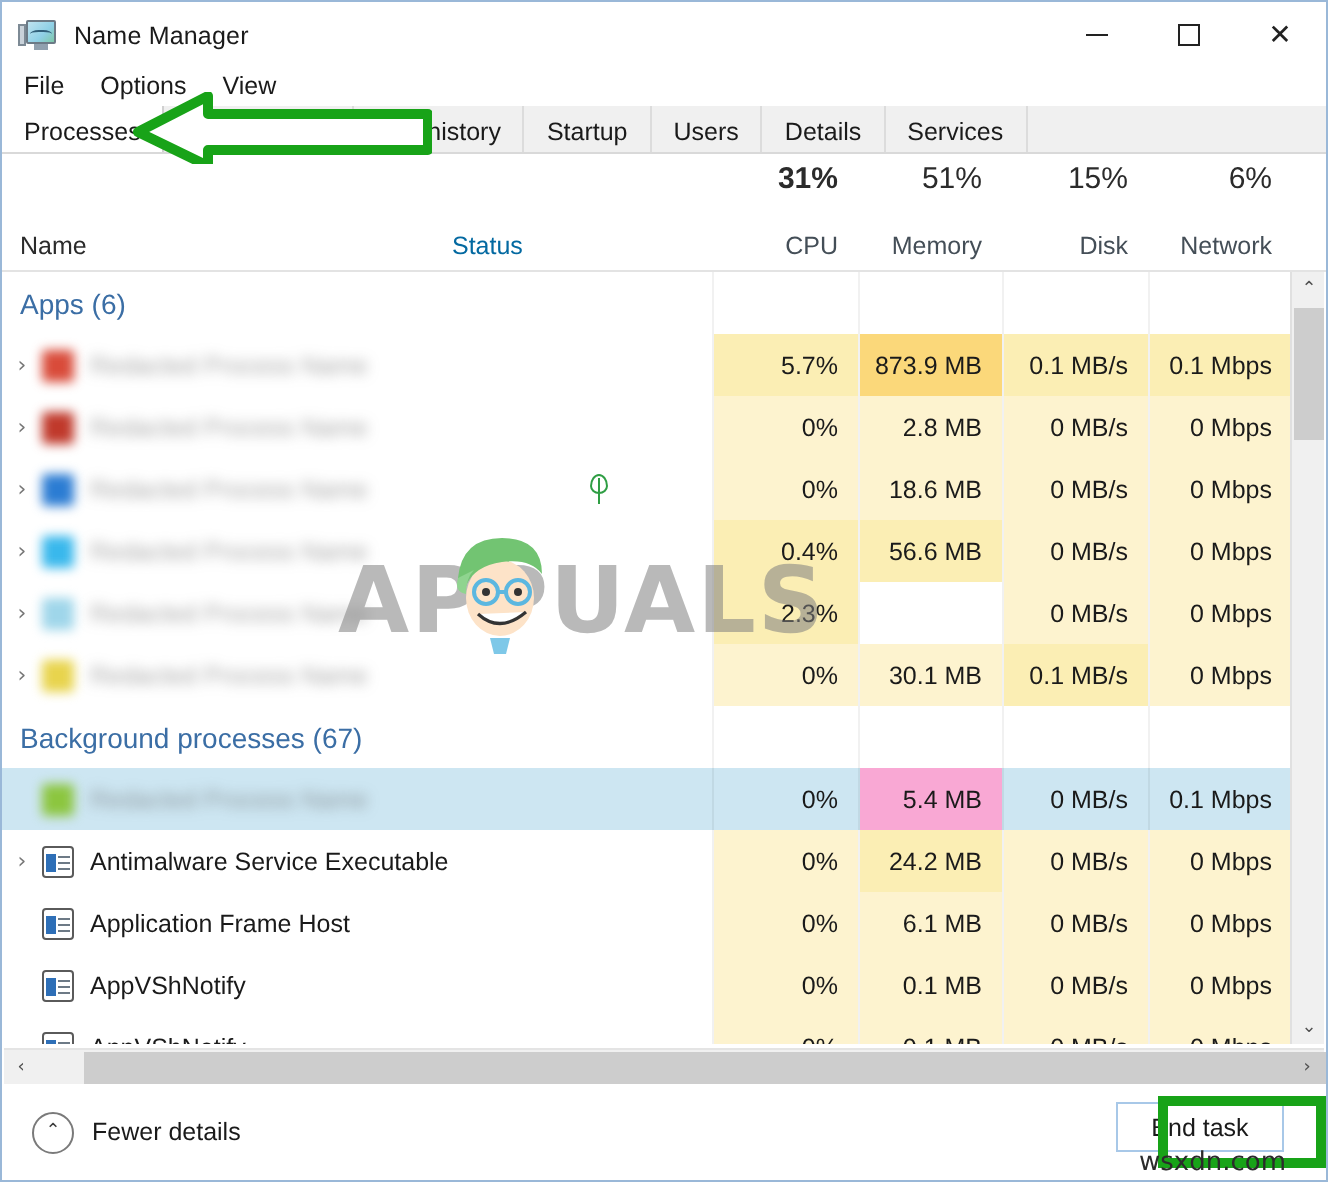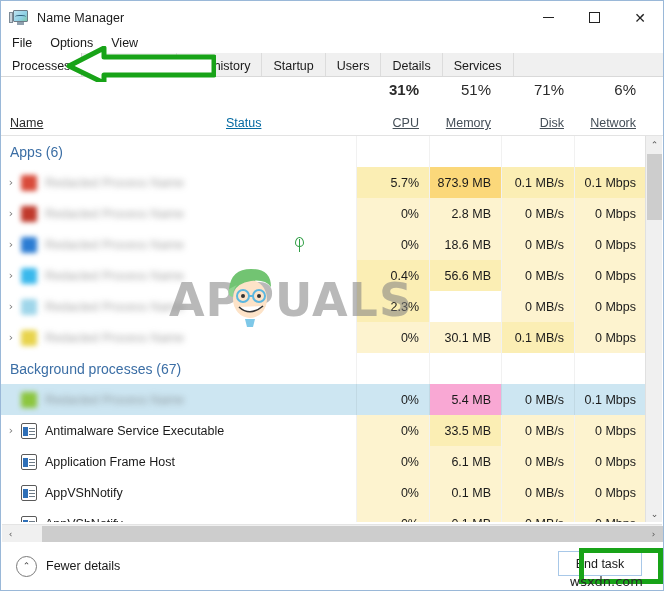--- a/index.html
+++ b/index.html
@@ -87,21 +87,21 @@
     position: absolute; left: 0; top: 76px; width: 662px; height: 59px;
     background: #ffffff;
     border-bottom: 1px solid #e3e3e3;
   }
   .sortcaret {
     position: absolute; left: 108px; top: 89px;
     font-size: 11px; color: #6a6a6a; font-family: "DejaVu Sans", sans-serif;
   }
   .ch {
     position: absolute; bottom: 5px;
-    font-size: 12.5px; color: #444e57; text-decoration: underline;
+    font-size: 12.5px; color: #444e57;
   }
   .ch-name  { left: 9px; color: #2b2b2b; }
   .ch-status{ left: 225px; color: #0369a1; margin-top: 29px; }
   .ch-num   { text-align: right; }
   .ch-pct {
     position: absolute; top: 4px; text-align: right;
     font-size: 15px; color: #2b2b2b;
   }
   .coldiv {
     position: absolute; top: 76px; width: 1px; height: 59px; background: #e6e6e6;
@@ -314,21 +314,21 @@
     <div class="sortcaret">⌃</div>
     <div class="ch ch-name">Name</div>
     <div class="ch ch-status">Status</div>
 
     <div class="ch-pct" style="left:356px;width:72px;padding-right:10px;font-weight:bold;">31%</div>
     <div class="ch ch-num" style="left:356px;width:72px;padding-right:10px;">CPU</div>
 
     <div class="ch-pct" style="left:429px;width:71px;padding-right:10px;">51%</div>
     <div class="ch ch-num" style="left:429px;width:71px;padding-right:10px;">Memory</div>
 
-    <div class="ch-pct" style="left:501px;width:72px;padding-right:10px;">71%</div>
+    <div class="ch-pct" style="left:501px;width:72px;padding-right:10px;">15%</div>
     <div class="ch ch-num" style="left:501px;width:72px;padding-right:10px;">Disk</div>
 
     <div class="ch-pct" style="left:574px;width:71px;padding-right:10px;">6%</div>
     <div class="ch ch-num" style="left:574px;width:71px;padding-right:10px;">Network</div>
 
     <div class="coldiv" style="left:236px;"></div>
     <div class="coldiv" style="left:355px;"></div>
     <div class="coldiv" style="left:428px;"></div>
     <div class="coldiv" style="left:500px;"></div>
     <div class="coldiv" style="left:573px;"></div>
@@ -428,21 +428,21 @@
           <div class="cellnum c-net" style="background: rgb(205, 230, 242);">0.1 Mbps</div>
         </div>
         <div class="row" style="top: 279px;">
           <div class="cellname">
             <span class="chev">›</span>
             <span class="ico ico-proc"></span>
             <span class="nm">Antimalware Service Executable</span>
           </div>
           <div class="cellstatus"></div>
           <div class="cellnum c-cpu" style="background: rgb(253, 243, 207);">0%</div>
-          <div class="cellnum c-mem" style="background: rgb(251, 238, 180);">33.5 MB</div>
+          <div class="cellnum c-mem" style="background: rgb(251, 238, 180);">24.2 MB</div>
           <div class="cellnum c-dsk" style="background: rgb(253, 243, 207);">0 MB/s</div>
           <div class="cellnum c-net" style="background: rgb(253, 243, 207);">0 Mbps</div>
         </div>
         <div class="row" style="top: 310px;">
           <div class="cellname">
             <span class="chev empty">›</span>
             <span class="ico ico-proc"></span>
             <span class="nm">Application Frame Host</span>
           </div>
           <div class="cellstatus"></div>

